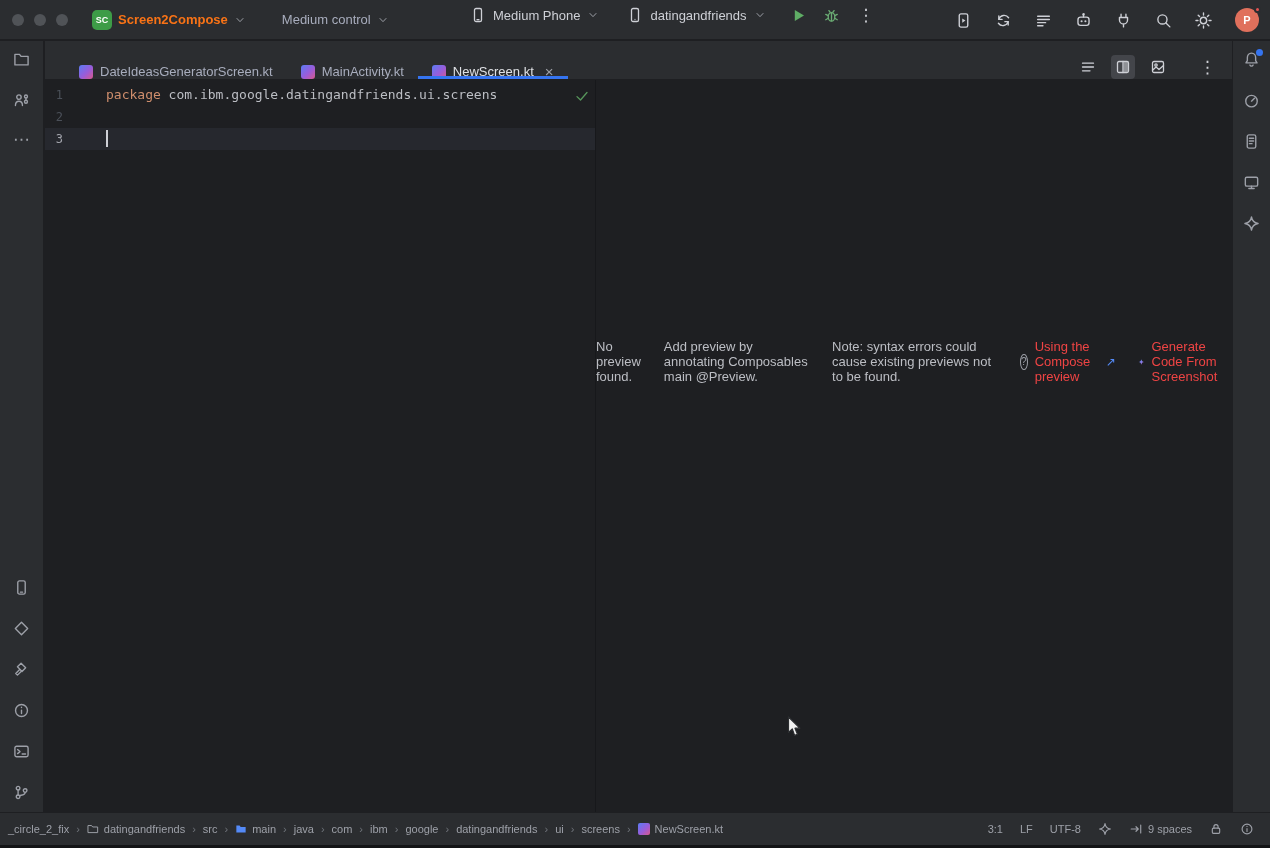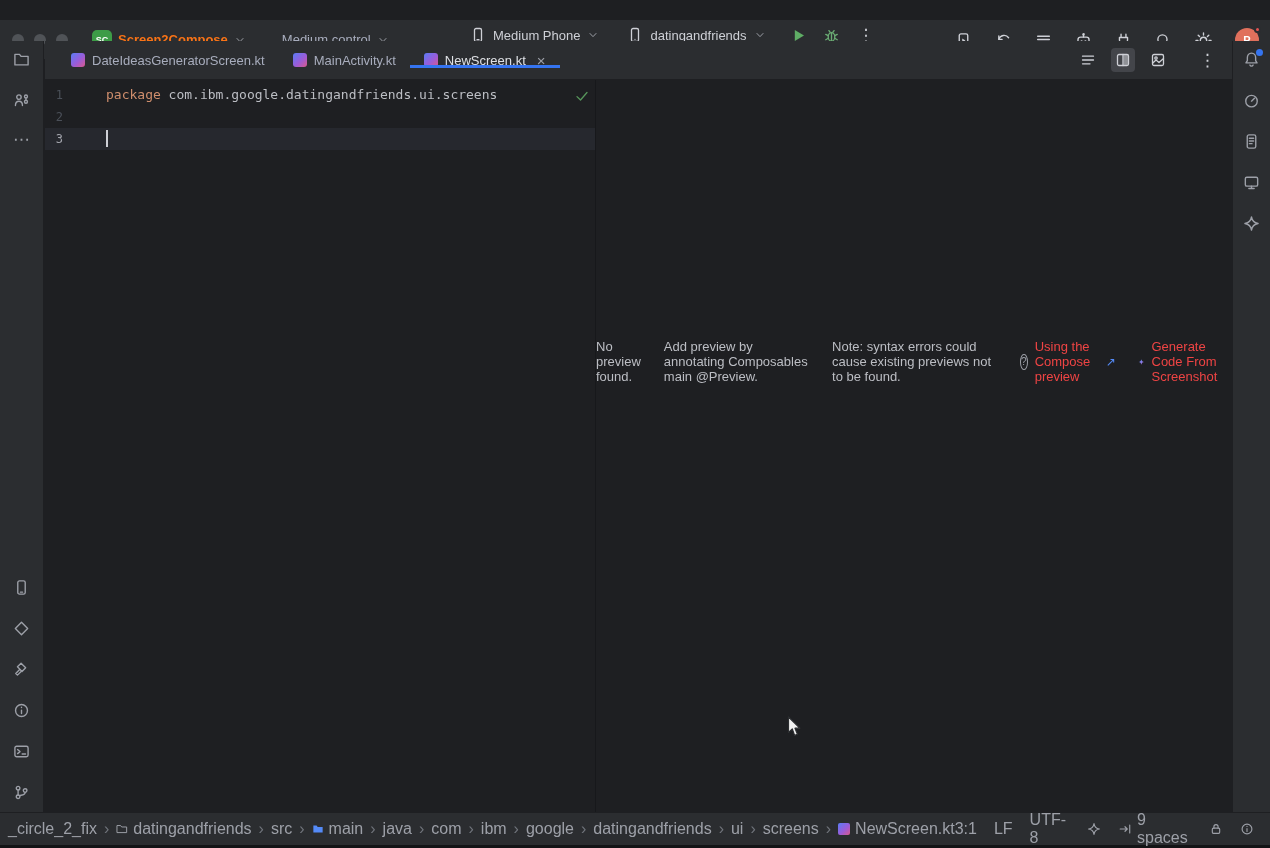--- a/index.html
+++ b/index.html
@@ -16,21 +16,20 @@
   .ic :where(path,circle,rect,line,polyline,ellipse,polygon){
     fill:none; stroke:currentColor; stroke-width:1.3; stroke-linecap:round; stroke-linejoin:round;
   }
   .ic .f { fill:currentColor; stroke:none; }
 
   
   .titlebar {
     position:absolute; top:0; left:0; right:0; height:40px;
     background:#2b2d30; display:flex; align-items:center;
     border-bottom:1px solid #1e1f22;
-    margin-top:20px;
   }
   .traffic { display:flex; gap:10px; padding-left:12px; }
   .tl { width:12px; height:12px; border-radius:50%; background:#505357; }
   .tb-group { display:flex; align-items:center; gap:6px; color:#ced0d6; cursor:default; }
   .project-group { margin-left:24px; }
   .sc-icon {
     width:20px; height:20px; border-radius:5px; background:#3d9c47;
     color:#fff; font-size:9px; font-weight:bold; display:flex; align-items:center; justify-content:center;
   }
   .proj-name { font-weight:bold; color:#f97316; }
@@ -61,21 +60,21 @@
     border-left:1px solid #1e1f22; display:flex; flex-direction:column; align-items:center;
     padding-top:10px; gap:24px; color:#9da0a8;
   }
   .bell-wrap { position:relative; }
   .bell-dot { position:absolute; top:-2px; right:-3px; width:7px; height:7px; border-radius:50%; background:#3574f0; }
   .more-h { font-size:17px; line-height:14px; color:#9da0a8; }
 
   
   .tabbar {
     position:absolute; top:41px; left:45px; right:38px; height:39px; background:#2b2d30;
-    display:flex; align-items:center; border-bottom:1px solid #1e1f22; padding-left:12px;
+    display:flex; align-items:flex-end; border-bottom:1px solid #1e1f22; padding-left:20px;
   }
   .tab { position:relative; display:flex; align-items:center; gap:7px; padding:0 14px; color:#a8adbd; cursor:default; }
   .tab.active { color:#dfe1e5; }
   .tab.active::after { content:""; position:absolute; left:0; right:0; bottom:0; height:3px; background:#3574f0; }
   .kticon { width:14px; height:14px; border-radius:3px; flex:none;
     background:linear-gradient(135deg,#5a7cf5 0%, #9a5cd9 55%, #d9598c 100%); }
   .tab-close { margin-left:4px; font-size:15px; color:#9da0a8; line-height:1; }
   .tab-actions { margin-left:auto; display:flex; align-items:center; gap:11px; padding-right:16px; color:#ced0d6; }
   .mode-btn { width:24px; height:24px; border-radius:4px; display:flex; align-items:center; justify-content:center; }
   .mode-btn.selected { background:#43454a; }
@@ -105,21 +104,21 @@
   .pv-link-row { display:flex; align-items:center; gap:7px; }
   .pv-link { color:#ef4444; text-decoration:none; cursor:pointer; }
   .qmark { width:16px; height:16px; border-radius:50%; border:1.3px solid #9da0a8; color:#9da0a8;
     font-size:10px; display:flex; align-items:center; justify-content:center; }
   .ext-arrow { color:#548af7; font-size:12px; }
 
   
   .statusbar {
     position:absolute; left:0; right:0; bottom:0; height:36px; background:#2b2d30;
     border-top:1px solid #1e1f22; border-bottom:3px solid #131416;
-    display:flex; align-items:center; font-size:16px; color:#9da0a8; padding-left:8px;
+    display:flex; align-items:center; font-size:11px; color:#9da0a8; padding-left:8px;
   }
   .crumbs { display:flex; align-items:center; white-space:nowrap; }
   .crumb { display:flex; align-items:center; gap:5px; cursor:default; }
   .sep { margin:0 7px; color:#6f737a; }
   .kticon.sm { width:12px; height:12px; border-radius:2px; }
   .sb-right { display:flex; align-items:center; gap:17px; margin-left:auto; padding-right:16px; }
   .sb-item { display:flex; align-items:center; gap:5px; cursor:default; }
 
   
   .mouse { position:absolute; left:787px; top:716px; z-index:50; pointer-events:none; }

